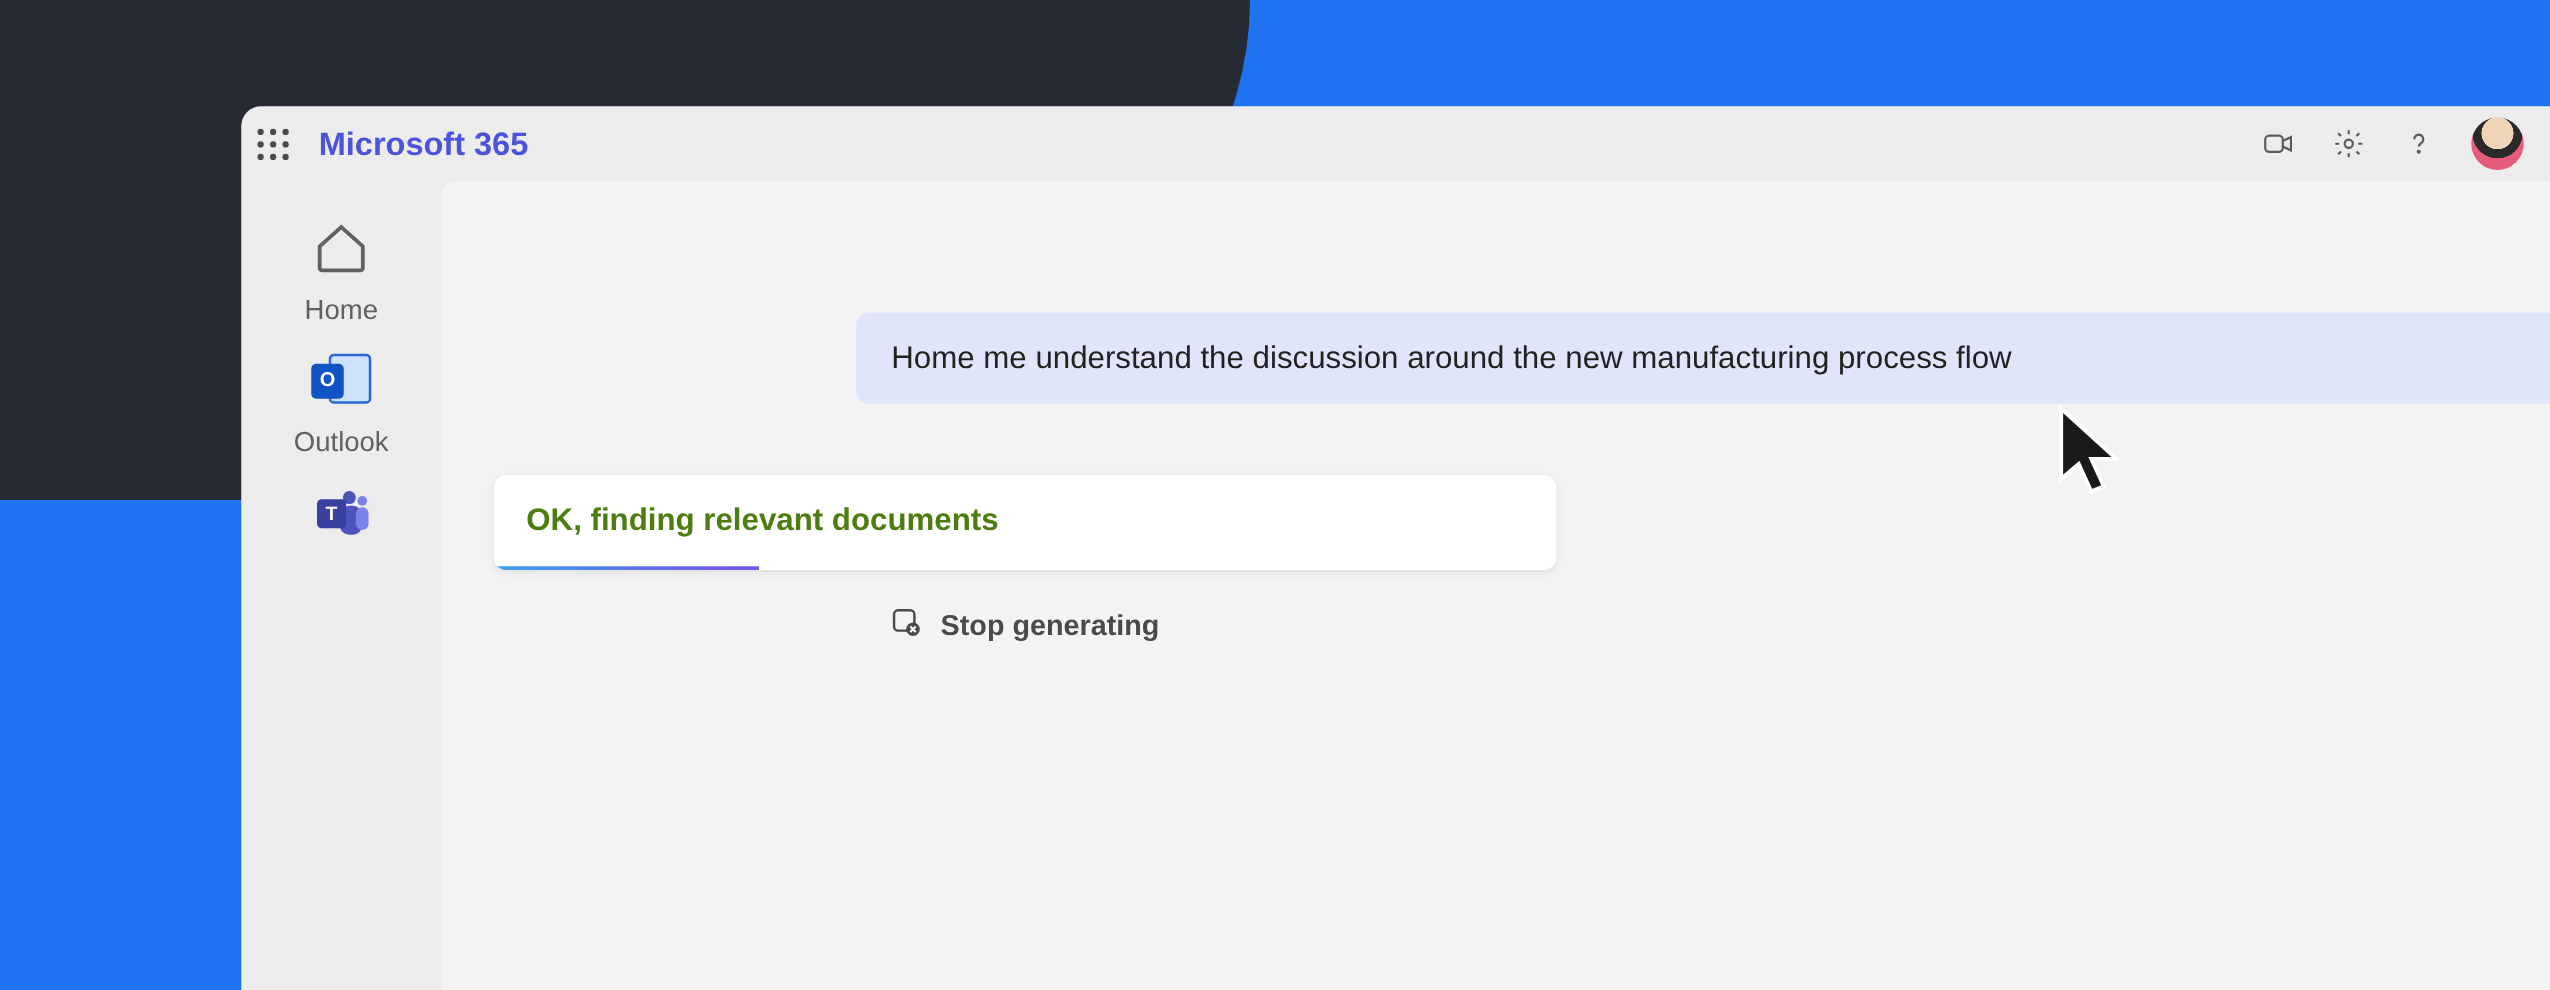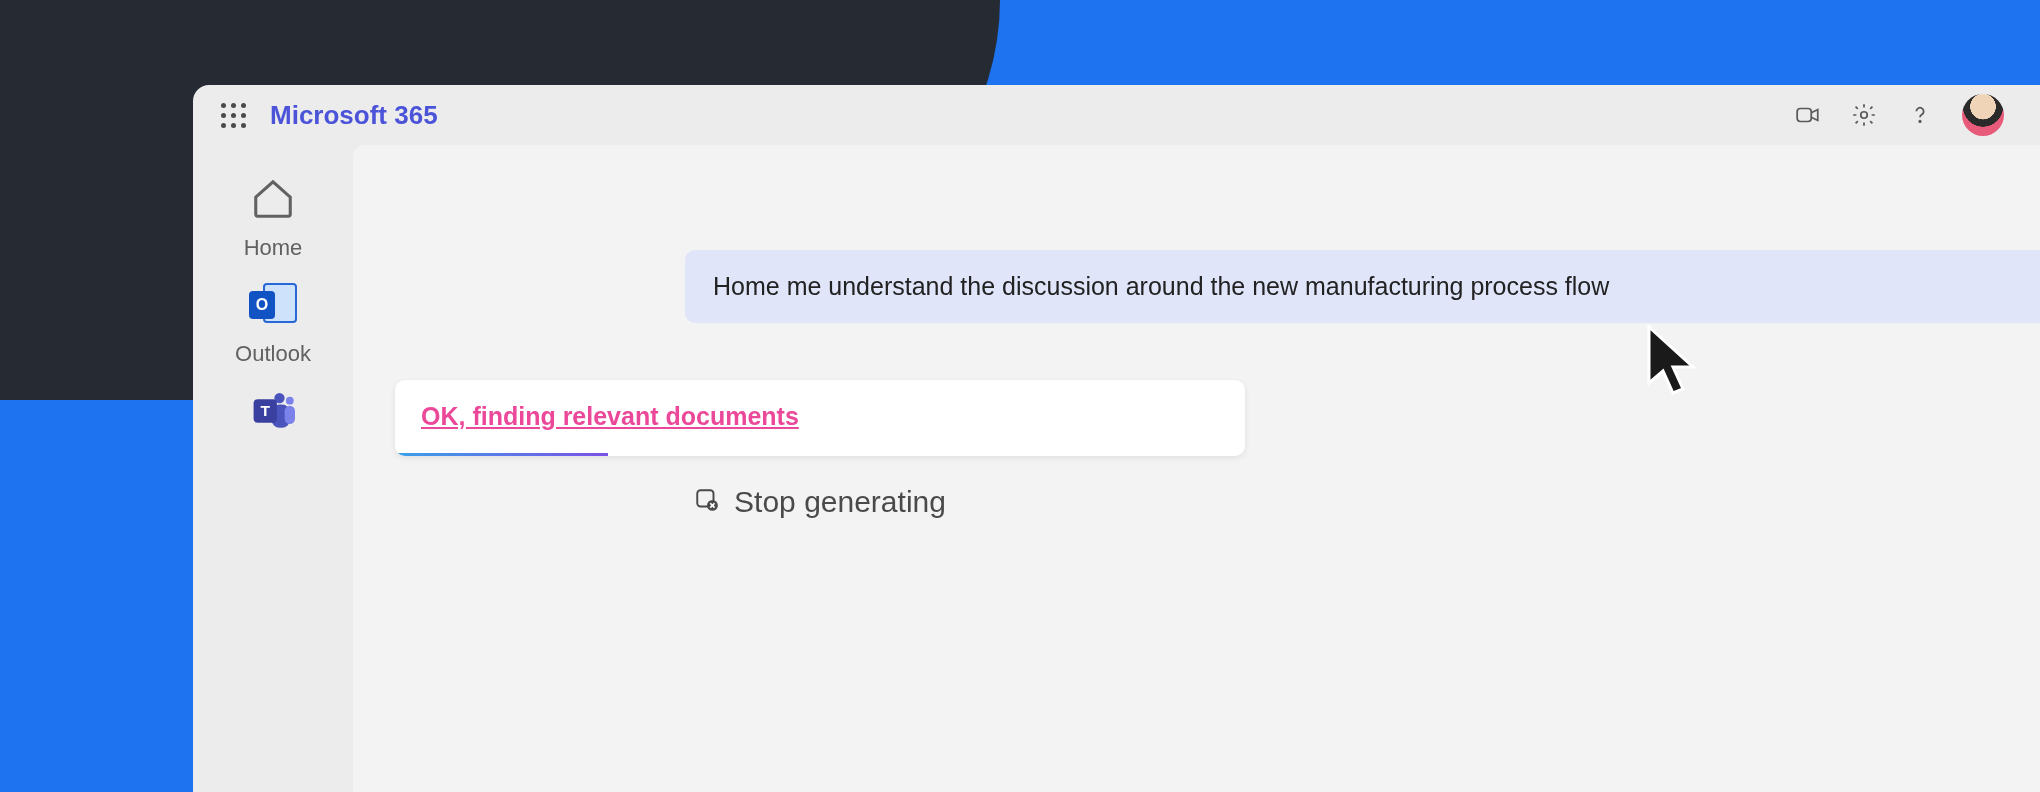--- a/index.html
+++ b/index.html
@@ -27,21 +27,21 @@
   bottom: 0;
   background: #ececec;
   border-top-left-radius: 16px;
   display: flex;
   flex-direction: column;
 }
 .title-bar {
   height: 60px;
   display: flex;
   align-items: center;
-  padding: 0 28px;
+  padding: 0 13px;
   gap: 24px;
 }
 .waffle {
   display: grid;
   grid-template-columns: repeat(3, 5px);
   grid-template-rows: repeat(3, 5px);
   gap: 5px;
   cursor: pointer;
 }
 .waffle span {
@@ -160,40 +160,39 @@
   width: 850px;
   background: #fff;
   border-radius: 10px;
   box-shadow: 0 2px 6px rgba(0,0,0,0.08);
   overflow: hidden;
 }
 .response-text {
   padding: 22px 26px;
   font-size: 25px;
   font-weight: 700;
-  color: #ec4899;
-  text-decoration: underline;
+  color: #4d7c0f;
 }
 .progress-bar {
   height: 3px;
   background: linear-gradient(90deg, #3aa0e8 0%, #7a52e8 25%, transparent 25%);
 }
 .stop-row {
   position: absolute;
   top: 340px;
   left: 42px;
   width: 850px;
   display: flex;
   align-items: center;
   justify-content: center;
   gap: 14px;
   cursor: pointer;
   color: #4a4a4a;
 }
-.stop-label { font-size: 30px; font-weight: 400; }
+.stop-label { font-size: 23px; font-weight: 700; }
 .cursor {
   position: absolute;
   top: 178px;
   left: 1290px;
   width: 60px; height: 80px;
   pointer-events: none;
 }
 </style>
 </head>
 <body>

